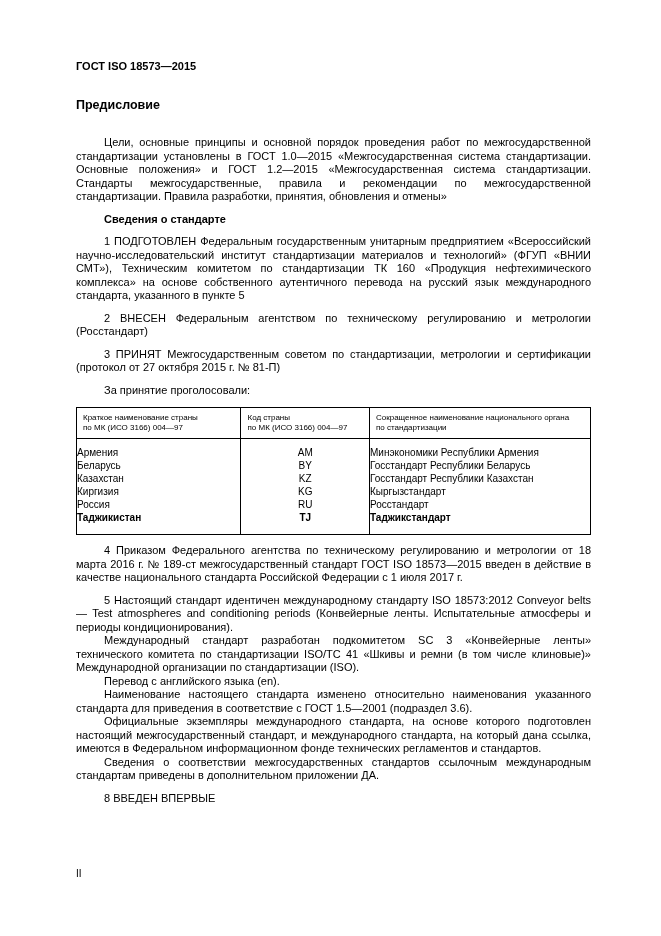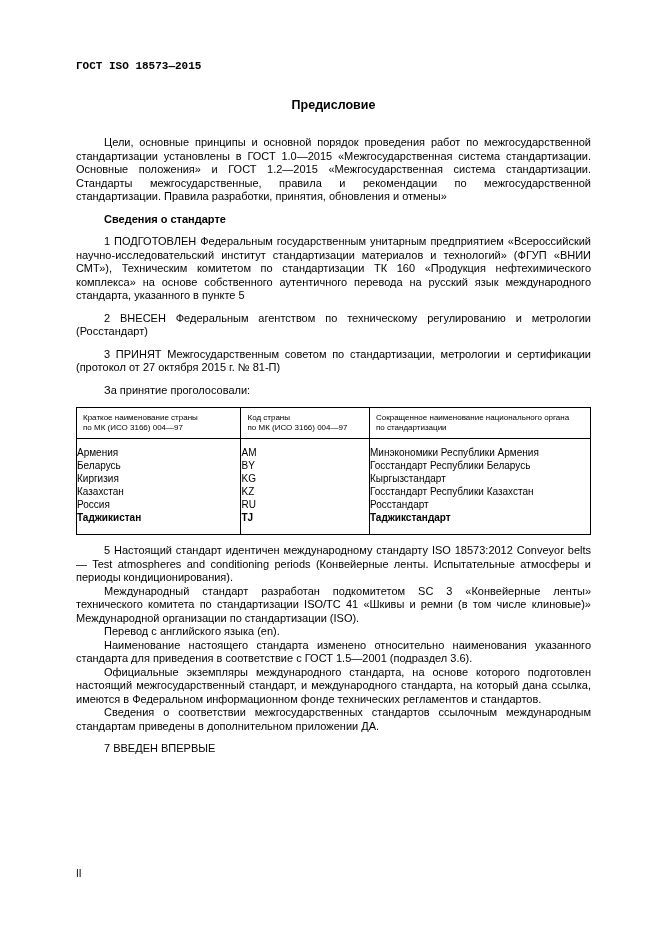--- a/index.html
+++ b/index.html
@@ -15,26 +15,24 @@
   .page {
     position: absolute;
     inset: 0;
     padding: 60px 70px 0 76px;
     background: #fff;
   }
   .doc-header {
     font-weight: bold;
     font-size: 11px;
     margin-bottom: 26px;
-    font-family: Liberation Mono, monospace;
   }
   .title {
     font-size: 12.5px;
     font-weight: bold;
-    text-align: center;
     margin-bottom: 24px;
   }
   .para {
     font-size: 11px;
     line-height: 13.5px;
     text-align: justify;
     text-indent: 28px;
   }
   .spaced { margin-top: 9px; }
   .bold { font-weight: bold; }
@@ -60,21 +58,21 @@
     font-size: 10px;
     line-height: 13px;
     padding: 0 0;
     vertical-align: top;
   }
   .vote-table tbody tr:first-child td { padding-top: 7px; }
   .vote-table tbody tr:last-child td { padding-bottom: 10px; font-weight: bold; }
   .col-country { width: 32%; }
   .col-code { width: 25%; }
   .col-org { width: 43%; }
-  .cell-code { text-align: left; }
+  .cell-code { text-align: center; }
   .footer {
     position: absolute;
     left: 76px;
     top: 868px;
     font-size: 10px;
   }
 </style>
 </head>
 <body>
 
@@ -123,47 +121,48 @@
         <td>Армения</td>
         <td class="cell-code">AM</td>
         <td>Минэкономики Республики Армения</td>
       </tr>
       <tr>
         <td>Беларусь</td>
         <td class="cell-code">BY</td>
         <td>Госстандарт Республики Беларусь</td>
       </tr>
       <tr>
+        <td>Казахстан</td>
+        <td class="cell-code">KZ</td>
+        <td>Госстандарт Республики Казахстан</td>
+      </tr>
+      <tr>
         <td>Киргизия</td>
         <td class="cell-code">KG</td>
         <td>Кыргызстандарт</td>
-      </tr>
-      <tr>
-        <td>Казахстан</td>
-        <td class="cell-code">KZ</td>
-        <td>Госстандарт Республики Казахстан</td>
       </tr>
       <tr>
         <td>Россия</td>
         <td class="cell-code">RU</td>
         <td>Росстандарт</td>
       </tr>
       <tr>
         <td>Таджикистан</td>
         <td class="cell-code">TJ</td>
         <td>Таджикстандарт</td>
       </tr>
     </tbody>
   </table>
 
+  <p class="para spaced">4 Приказом Федерального агентства по техническому регулированию и метрологии от 18 марта 2016 г. № 189-ст межгосударственный стандарт ГОСТ ISO 18573—2015 введен в действие в качестве национального стандарта Российской Федерации с 1 июля 2017 г.</p>
 
   <p class="para spaced">5 Настоящий стандарт идентичен международному стандарту ISO 18573:2012 Conveyor belts — Test atmospheres and conditioning periods (Конвейерные ленты. Испытательные атмосферы и периоды кондиционирования).</p>
   <p class="para">Международный стандарт разработан подкомитетом SC 3 «Конвейерные ленты» технического комитета по стандартизации ISO/ТС 41 «Шкивы и ремни (в том числе клиновые)» Международной организации по стандартизации (ISO).</p>
   <p class="para">Перевод с английского языка (en).</p>
   <p class="para">Наименование настоящего стандарта изменено относительно наименования указанного стандарта для приведения в соответствие с ГОСТ 1.5—2001 (подраздел 3.6).</p>
   <p class="para">Официальные экземпляры международного стандарта, на основе которого подготовлен настоящий межгосударственный стандарт, и международного стандарта, на который дана ссылка, имеются в Федеральном информационном фонде технических регламентов и стандартов.</p>
   <p class="para">Сведения о соответствии межгосударственных стандартов ссылочным международным стандартам приведены в дополнительном приложении ДА.</p>
 
-  <p class="para spaced">7 ВВЕДЕН ВПЕРВЫЕ</p>
+  <p class="para spaced">8 ВВЕДЕН ВПЕРВЫЕ</p>
 
   <div class="footer">II</div>
 
 </div>
 
 </body></html>

